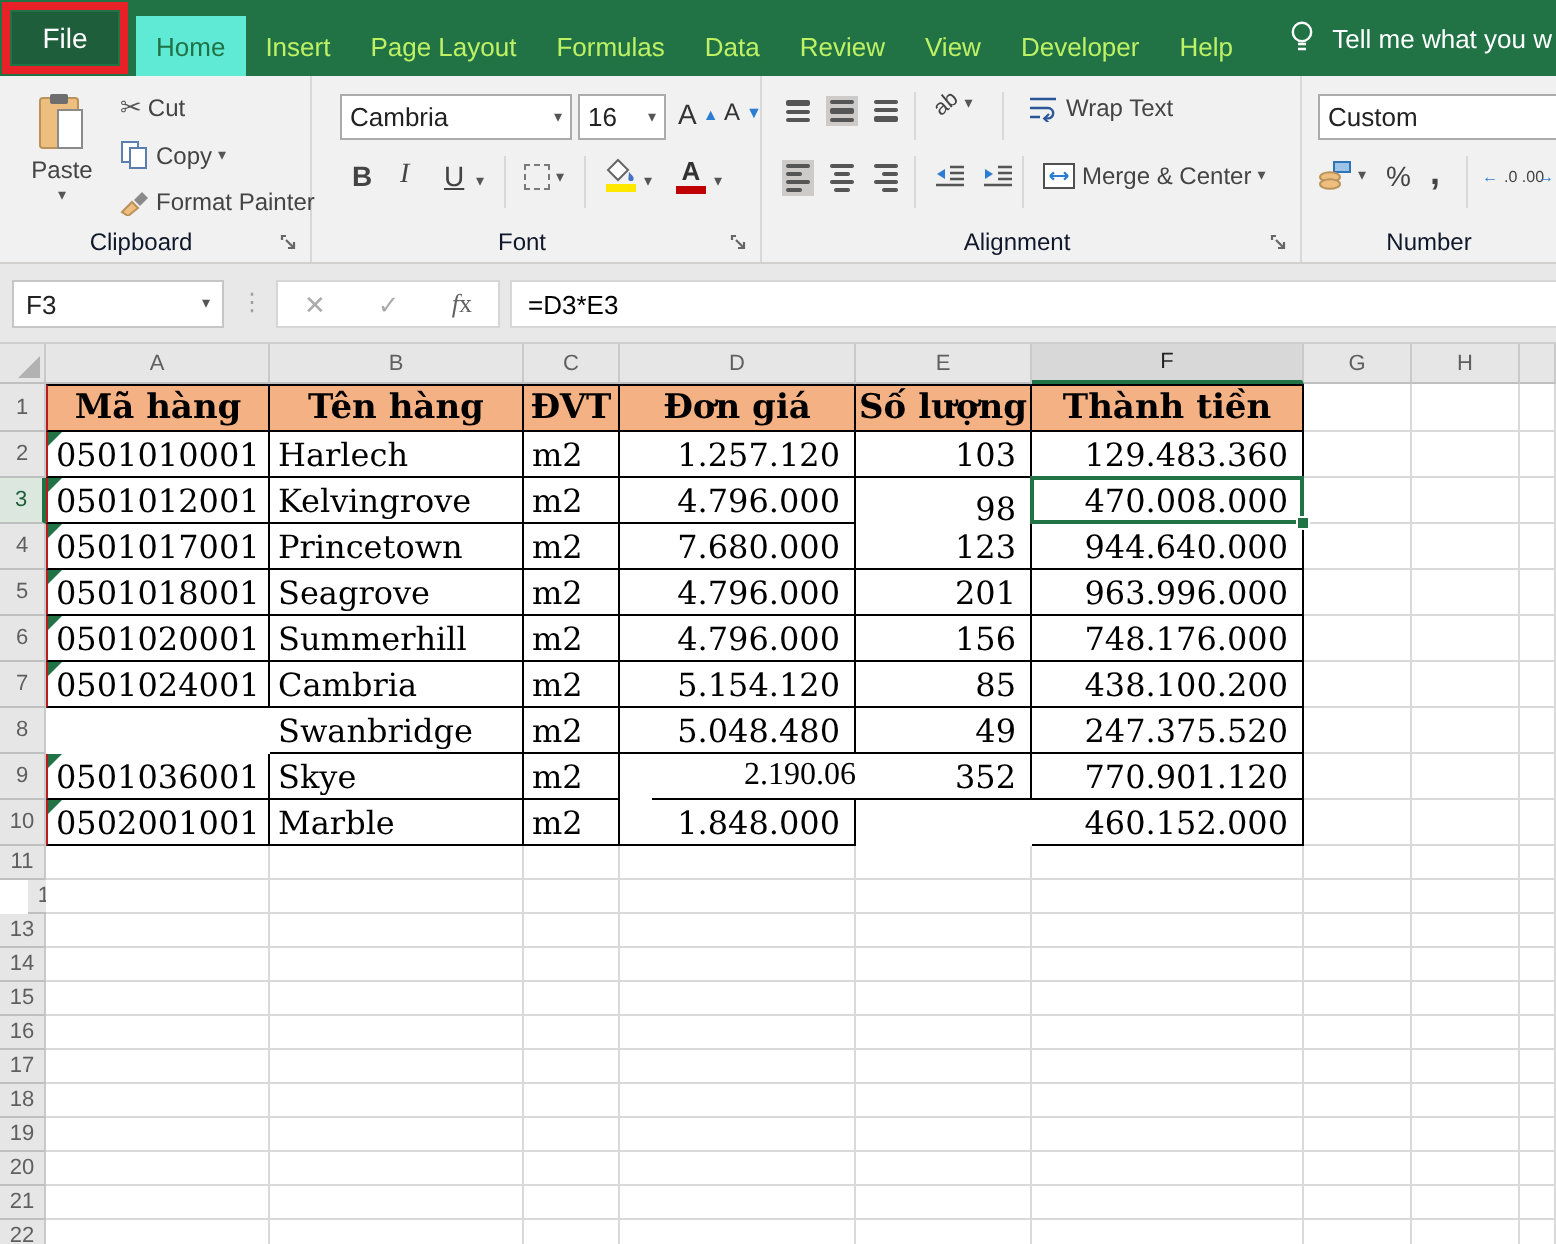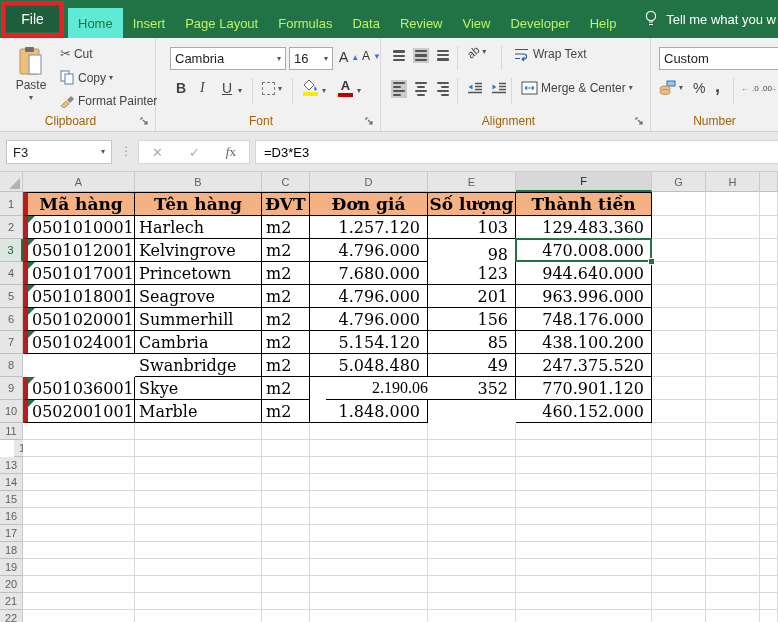--- a/index.html
+++ b/index.html
@@ -25,21 +25,21 @@
   .tab {
     color:#bef264; font-size:13px; padding:0 10px; display:flex; align-items:center;
     white-space:nowrap;
   }
   .tab.active { background:#5eead4; color:#217346; }
   #tellme { position:absolute; right:0; top:0; height:38px; display:flex; align-items:center; gap:8px; color:#fff; font-size:13px; padding-right:2px; white-space:nowrap; overflow:hidden; max-width:140px; }
 
   
   #ribbon { position:absolute; left:0; top:38px; width:778px; height:94px; background:#F1F1F1; border-bottom:1px solid #D2D0CE; display:flex; }
   .group { position:relative; height:100%; border-right:1px solid #D8D8D8; }
-  .group-label { position:absolute; bottom:3px; left:0; right:14px; text-align:center; font-size:12px; color:#a16207; }
+  .group-label { position:absolute; bottom:3px; left:0; right:14px; text-align:center; font-size:12px; color:#0f172a; }
   .launcher { position:absolute; bottom:4px; right:5px; width:10px; height:10px; }
   .btn-label { font-size:12px; color:#444; white-space:nowrap; }
   .caret { font-size:8px; color:#555; line-height:1; }
   .combo {
     position:absolute; background:#fff; border:1px solid #ABABAB; font-size:13px; color:#222;
     display:flex; align-items:center; padding:0 4px; justify-content:space-between;
   }
   .iconbtn { position:absolute; display:flex; align-items:center; gap:3px; color:#444; }
   .togglesel { background:#CCCBCA; }
   .sep-v { position:absolute; top:6px; width:1px; background:#D8D8D8; }
@@ -66,21 +66,21 @@
     border-right:1px solid #C9C9C9; border-bottom:1px solid #BFBFBF;
   }
   .hdr.selcol { background:#D8D8D8; color:#222; border-bottom:2px solid #217346; }
   .hdr.selrow { background:#DCE8DF; color:#1c5c38; border-right:2px solid #217346; }
   .cell {
     position:absolute; font-family:"DejaVu Serif","Liberation Serif",serif; font-size:16px; color:#000;
     display:flex; align-items:center; overflow:hidden; white-space:nowrap;
     border-right:1px solid #D9D9D9; border-bottom:1px solid #D9D9D9; background:#fff;
   }
   .cell.tbl { border-right:1px solid #000; border-bottom:1px solid #000; }
-  .cell.tbl.first { border-left:5px solid #b91c1c; }
+  .cell.tbl.first { border-left:1px solid #b91c1c; }
   .cell.tbl.top { border-top:1px solid #000; }
   .cell.th { background:#F4B183; font-weight:bold; font-size:17px; justify-content:center; }
   .cell .err {
     position:absolute; left:0; top:0; width:0; height:0;
     border-top:7px solid #217346; border-right:7px solid transparent;
   }
   .al { padding-left:4px; justify-content:flex-start; }
   .ar { padding-right:7px; justify-content:flex-end; }
   #sel-overlay { position:absolute; border:2px solid #217346; pointer-events:none; z-index:3; }
   #sel-handle { position:absolute; width:7px; height:7px; background:#217346; border:1px solid #fff; z-index:4; }

